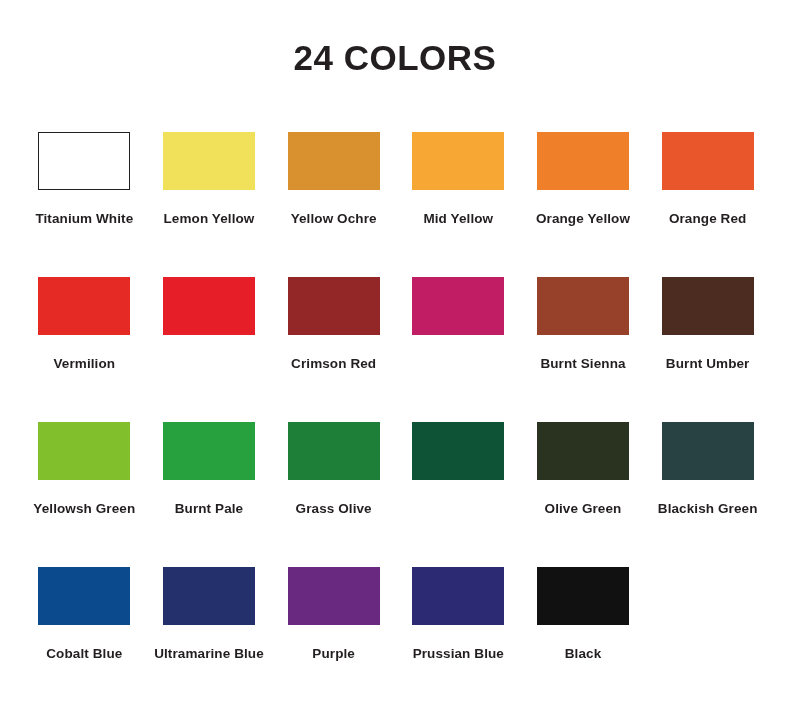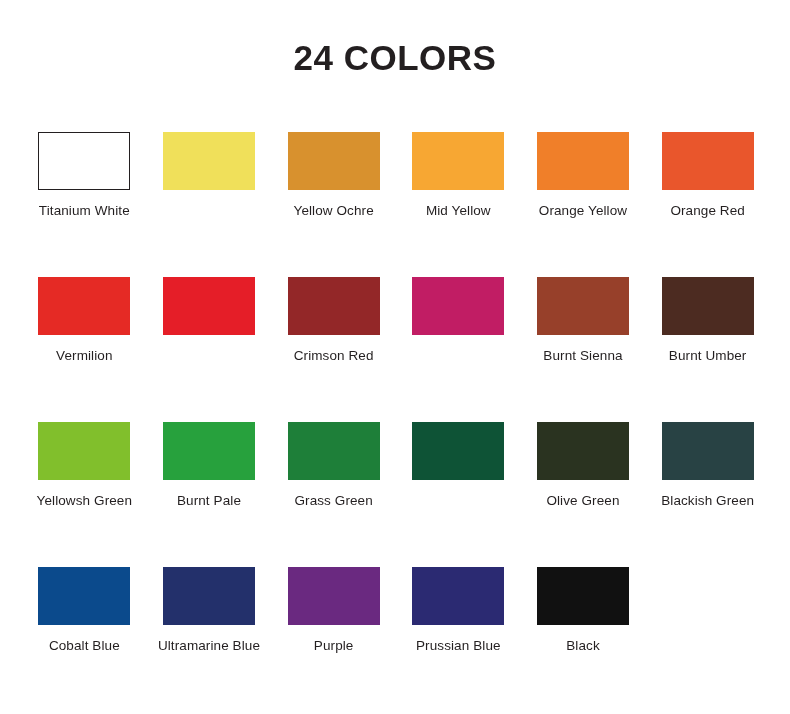--- a/index.html
+++ b/index.html
@@ -50,44 +50,45 @@
   }
   .swatch-chip {
     width: 92px;
     height: 58px;
     box-sizing: border-box;
   }
   .swatch-chip.outlined {
     border: 1px solid #231f20;
   }
   .swatch-label {
-    margin-top: 8px;
+    margin-top: 16px;
     width: 124px;
     text-align: center;
     font-size: 13.5px;
-    font-weight: normal;
+    font-weight: bold;
     line-height: 1.9;
     color: #231f20;
     letter-spacing: 0.1px;
   }
 </style>
 </head>
 <body>
 
 <div id="page">
 
   <div id="chart-title">24 COLORS</div>
 
   <div id="swatch-grid">
       <div class="swatch-cell">
         <div class="swatch-chip outlined" style="background: rgb(255, 255, 255);"></div>
         <div class="swatch-label">Titanium White</div>
       </div>
       <div class="swatch-cell">
         <div class="swatch-chip" style="background: rgb(240, 224, 90);"></div>
+        <div class="swatch-label">Lemon Yellow</div>
       </div>
       <div class="swatch-cell">
         <div class="swatch-chip" style="background: rgb(216, 145, 46);"></div>
         <div class="swatch-label">Yellow Ochre</div>
       </div>
       <div class="swatch-cell">
         <div class="swatch-chip" style="background: rgb(247, 167, 51);"></div>
         <div class="swatch-label">Mid Yellow</div>
       </div>
       <div class="swatch-cell">
@@ -123,21 +124,21 @@
       <div class="swatch-cell">
         <div class="swatch-chip" style="background: rgb(129, 191, 44);"></div>
         <div class="swatch-label">Yellowsh Green</div>
       </div>
       <div class="swatch-cell">
         <div class="swatch-chip" style="background: rgb(39, 161, 61);"></div>
         <div class="swatch-label">Burnt Pale</div>
       </div>
       <div class="swatch-cell">
         <div class="swatch-chip" style="background: rgb(30, 127, 57);"></div>
-        <div class="swatch-label">Grass Green</div>
+        <div class="swatch-label">Grass Olive</div>
       </div>
       <div class="swatch-cell">
         <div class="swatch-chip" style="background: rgb(14, 83, 54);"></div>
       </div>
       <div class="swatch-cell">
         <div class="swatch-chip" style="background: rgb(42, 51, 32);"></div>
         <div class="swatch-label">Olive Green</div>
       </div>
       <div class="swatch-cell">
         <div class="swatch-chip" style="background: rgb(40, 66, 68);"></div>

